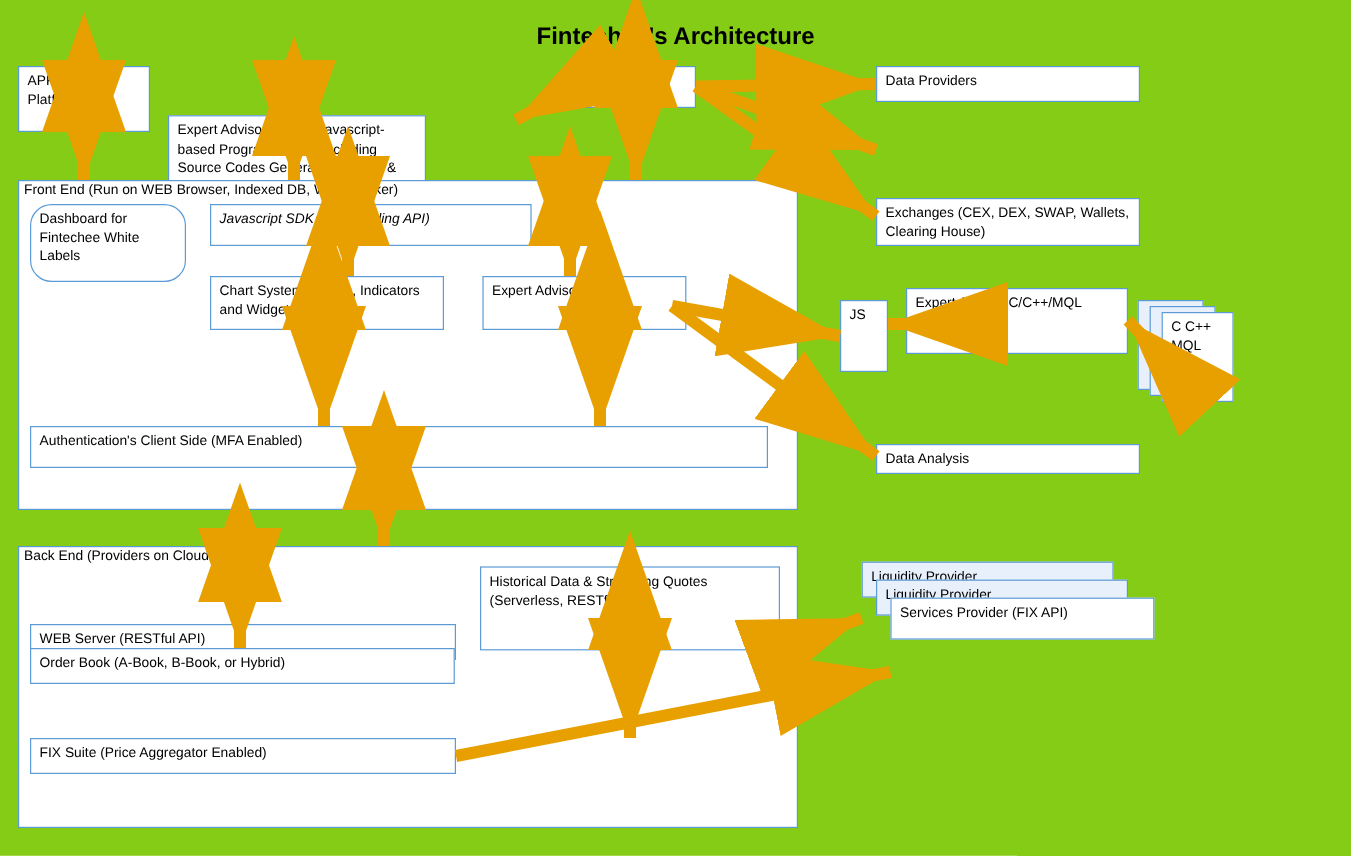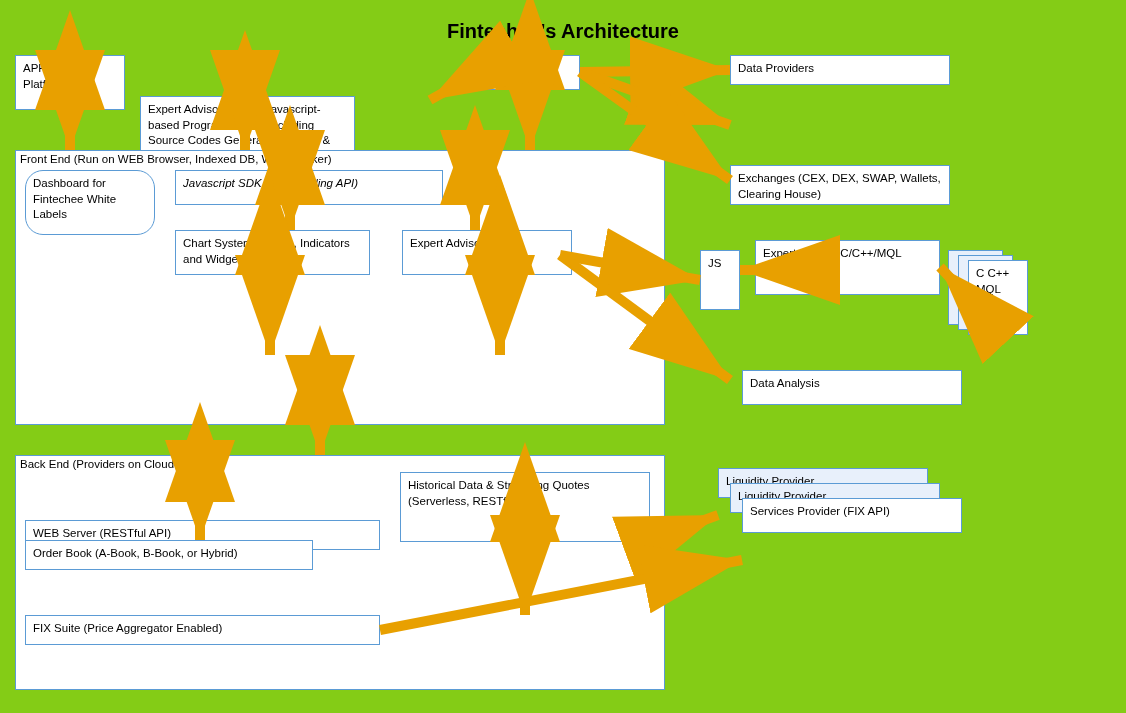--- a/index.html
+++ b/index.html
@@ -93,59 +93,62 @@
 
   <div class="box" style="left:175px; top:230px; width:195px; height:45px;">
     <span>Chart System (Charts,
 Indicators and Widgets)</span>
   </div>
 
   <div class="box" style="left:390px; top:230px; width:170px; height:45px;margin-left:12px;">
     <span>Expert Advisor Engine</span>
   </div>
 
+  <div class="box" style="left:25px; top:355px; width:615px; height:35px;">
+    <span>Authentication's Client Side (MFA Enabled)</span>
+  </div>
 
   <div class="box" style="left:700px; top:250px; width:40px; height:60px;">
     <span>JS</span>
   </div>
 
   <div class="box" style="left:755px; top:240px; width:185px; height:55px;">
     <span>Expert Advisor
 C/C++/MQL Compiler</span>
   </div>
 
   <div class="box" style="left:948px; top:250px; width:55px; height:75px; background:#e8f0fb;">
   </div>
   <div class="box" style="left:958px; top:255px; width:55px; height:75px; background:#e8f0fb;">
   </div>
   <div class="box" style="left:968px; top:260px; width:60px; height:75px; background:#fff;">
     <span>C
 C++
 MQL</span>
   </div>
 
-  <div class="box" style="left:730px; top:370px; width:220px; height:35px;margin-left:12px;">
+  <div class="box" style="left:730px; top:370px; width:220px; height:25px;">
     <span>Data Analysis</span>
   </div>
 
   <div class="box-group" style="left:15px; top:455px; width:650px; height:235px;">
   </div>
   <span style="position:absolute; left:20px; top:458px; font-size:11.5px;">Back End (Providers on Cloud Services)</span>
 
   <div class="box" style="left:25px; top:472px; width:355px; height:30px;margin-top:48px;">
     <span>WEB Server (RESTful API)</span>
   </div>
 
   <div class="box" style="left:400px; top:472px; width:250px; height:70px;">
     <span>Historical Data &amp;
 Streaming Quotes
 (Serverless, RESTful API)</span>
   </div>
 
-  <div class="box" style="left:25px; top:540px; width:288px; height:30px;">
+  <div class="box" style="left:25px; top:540px; width:354px; height:30px;">
     <span>Order Book (A-Book, B-Book, or Hybrid)</span>
   </div>
 
   <div class="box" style="left:25px; top:615px; width:355px; height:30px;">
     <span>FIX Suite (Price Aggregator Enabled)</span>
   </div>
 
   <div class="box" style="left:718px; top:468px; width:210px; height:30px; background:#e8f0fb;">
     <span>Liquidity Provider</span>
   </div>

